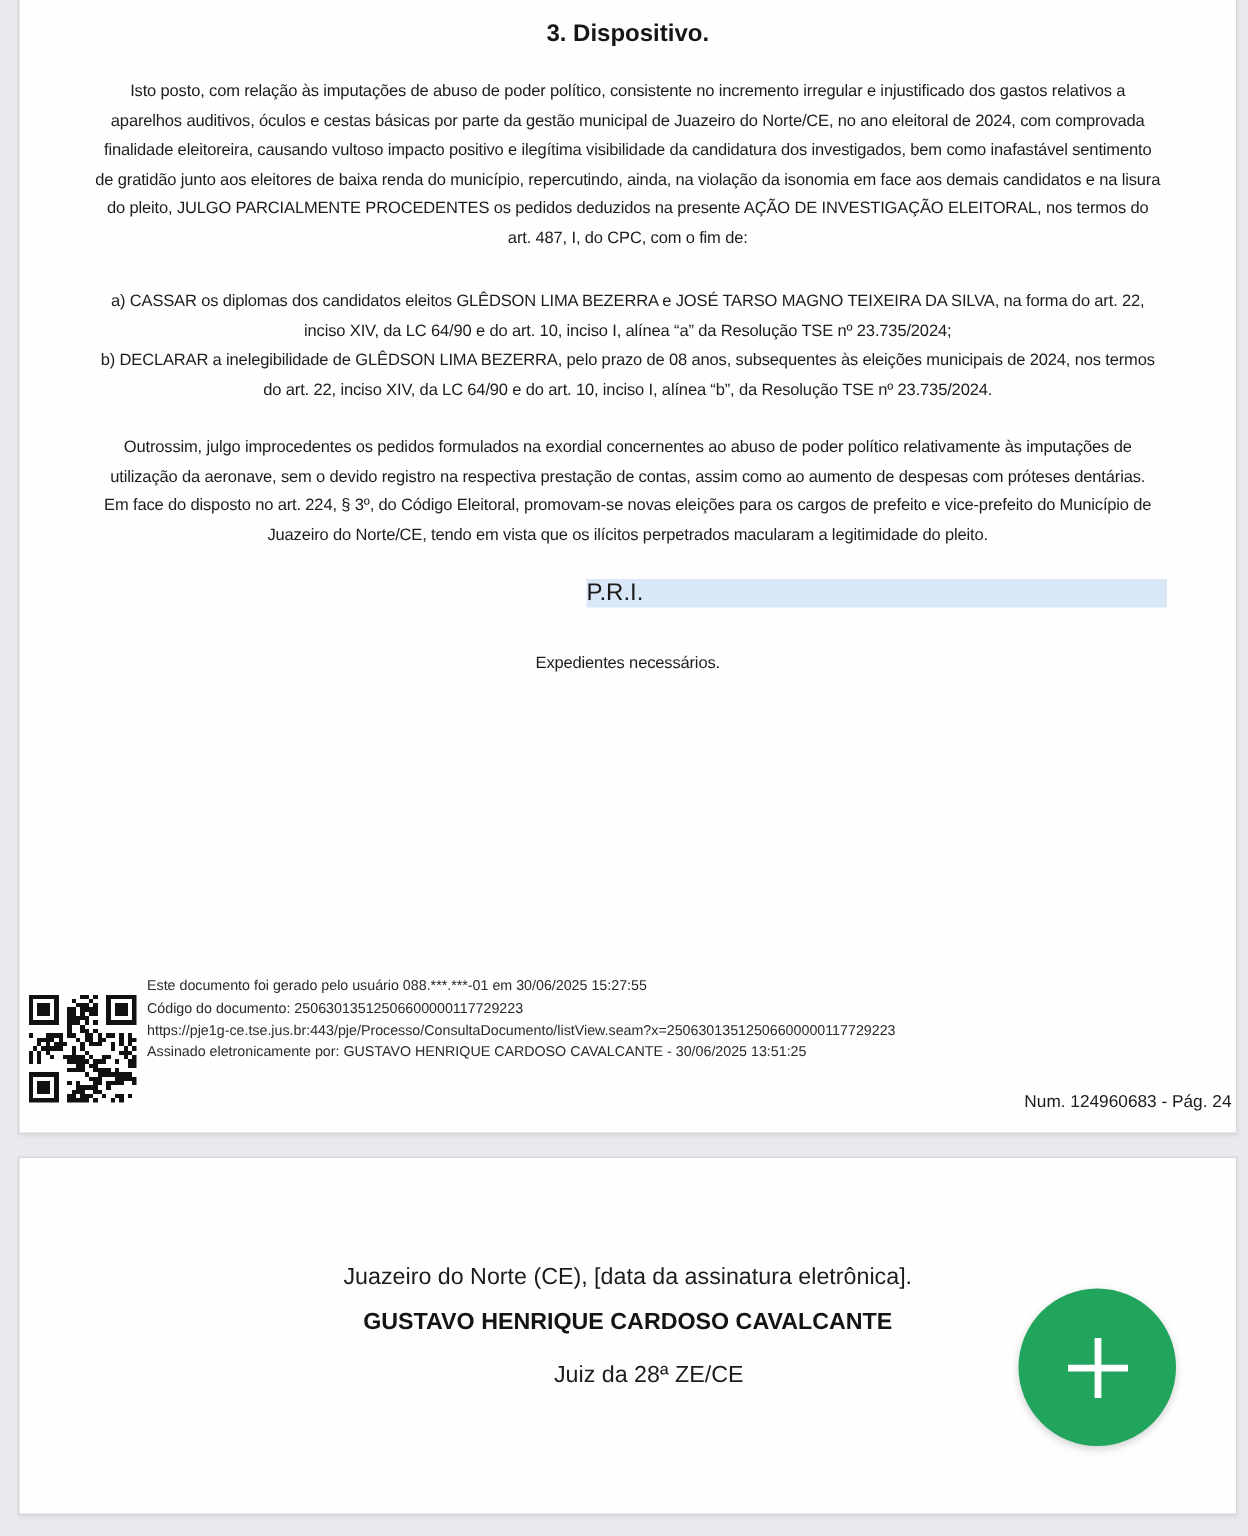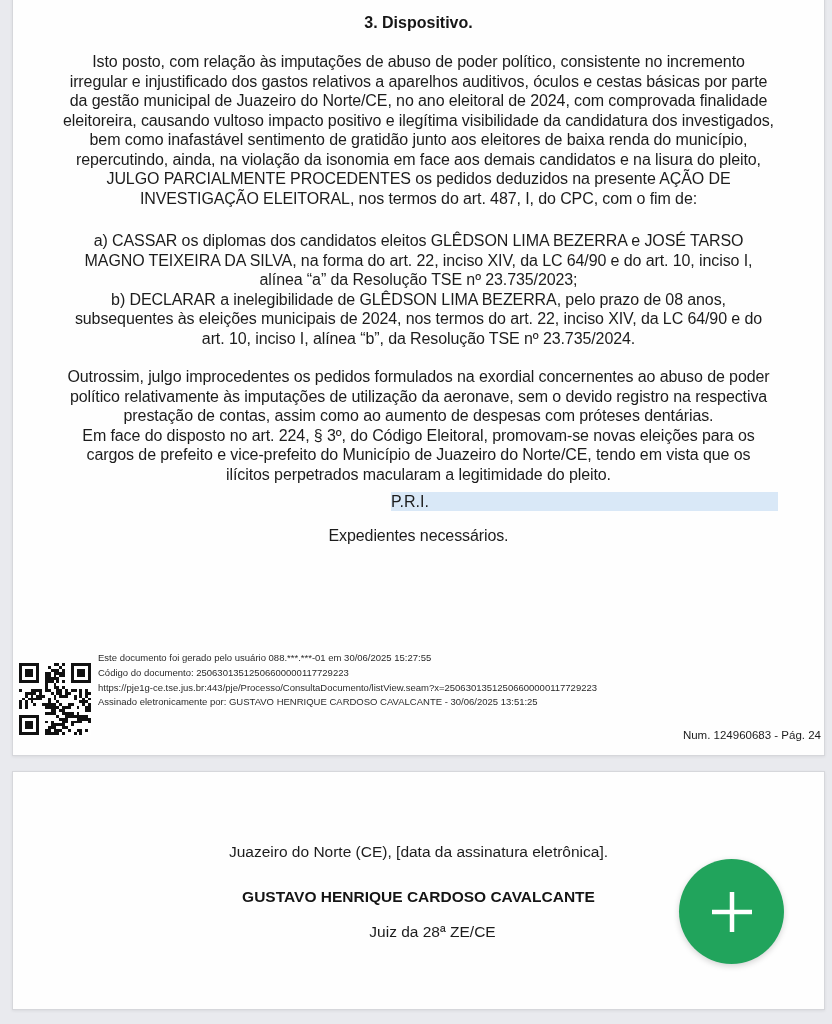--- a/index.html
+++ b/index.html
@@ -25,45 +25,45 @@
   .section-heading {
     margin-top: 16px;
     text-align: center;
     font-size: 16px;
     font-weight: bold;
     color: #161616;
     line-height: 20px;
   }
   .para {
     text-align: center;
-    font-size: 16px;
+    font-size: 11px;
     line-height: 19.5px;
     color: #1c1c1c;
     letter-spacing: -0.1px;
   }
   .p-first   { margin-top: 19px; }
   .p-cassar  { margin-top: 23px; }
   .p-declarar{ }
   .p-outros  { margin-top: 19px; }
   .p-emface  { }
 
   .pri-line {
-    margin-top: 8px;
+    margin-top: 19px;
     padding-left: 328px;
     text-align: left;
     font-size: 16px;
     line-height: 19px;
   }
   .pri-highlight {
     display: inline-block;
     width: 387px;
     background: #d9e8f7;
     color: #1c1c1c;
   }
-  .closing-line { margin-top: 15px; }
+  .closing-line { margin-top: 28px; }
 
   .footer-block { position: absolute; left: 6px; bottom: 16px; height: 92px; width: 760px; }
   .qr {
     position: absolute; left: 0; bottom: 4px;
     width: 72px; height: 72px;
   }
   .qr svg { width: 100%; height: 100%; }
   .meta-lines {
     position: absolute; left: 79px; top: 4px;
     font-size: 9.5px; line-height: 14.8px; color: #2a2a2a;
@@ -71,21 +71,21 @@
   }
   .page-ref {
     position: absolute; right: -42px; bottom: -2px;
     font-size: 11.5px; color: #1c1c1c;
   }
 
   .place-line {
     text-align: center; font-size: 15.5px; color: #1c1c1c; line-height: 19px;
   }
   .signer-name {
-    margin-top: 26px;
+    margin-top: 11px;
     text-align: center; font-size: 15.5px; font-weight: bold; color: #141414; line-height: 19px;
   }
   .signer-role {
     margin-top: 16px;
     text-align: center; font-size: 15.5px; color: #1c1c1c; line-height: 19px; padding-left: 28px;
   }
 
   .fab {
     position: absolute;
     left: 679px; top: 859px;
@@ -102,21 +102,21 @@
 </style>
 </head>
 <body>
 
 <div class="viewport">
 
   <div class="page page1">
     <h3 class="section-heading">3. Dispositivo.</h3>
 
     <p class="para p-first">Isto posto, com relação às imputações de abuso de poder político, consistente no incremento irregular e injustificado dos gastos relativos a aparelhos auditivos, óculos e cestas básicas por parte da gestão municipal de Juazeiro do Norte/CE, no ano eleitoral de 2024, com comprovada finalidade eleitoreira, causando vultoso impacto positivo e ilegítima visibilidade da candidatura dos investigados, bem como inafastável sentimento de gratidão junto aos eleitores de baixa renda do município, repercutindo, ainda, na violação da isonomia em face aos demais candidatos e na lisura do pleito, JULGO PARCIALMENTE PROCEDENTES os pedidos deduzidos na presente AÇÃO DE INVESTIGAÇÃO ELEITORAL, nos termos do art. 487, I, do CPC, com o fim de:</p>
-    <p class="para p-cassar">a) CASSAR os diplomas dos candidatos eleitos GLÊDSON LIMA BEZERRA e JOSÉ TARSO MAGNO TEIXEIRA DA SILVA, na forma do art. 22, inciso XIV, da LC 64/90 e do art. 10, inciso I, alínea “a” da Resolução TSE nº 23.735/2023;</p>
+    <p class="para p-cassar">a) CASSAR os diplomas dos candidatos eleitos GLÊDSON LIMA BEZERRA e JOSÉ TARSO MAGNO TEIXEIRA DA SILVA, na forma do art. 22, inciso XIV, da LC 64/90 e do art. 10, inciso I, alínea “a” da Resolução TSE nº 23.735/2024;</p>
     <p class="para p-declarar">b) DECLARAR a inelegibilidade de GLÊDSON LIMA BEZERRA, pelo prazo de 08 anos, subsequentes às eleições municipais de 2024, nos termos do art. 22, inciso XIV, da LC 64/90 e do art. 10, inciso I, alínea “b”, da Resolução TSE nº 23.735/2024.</p>
     <p class="para p-outros">Outrossim, julgo improcedentes os pedidos formulados na exordial concernentes ao abuso de poder político relativamente às imputações de utilização da aeronave, sem o devido registro na respectiva prestação de contas, assim como ao aumento de despesas com próteses dentárias.</p>
     <p class="para p-emface">Em face do disposto no art. 224, § 3º, do Código Eleitoral, promovam-se novas eleições para os cargos de prefeito e vice-prefeito do Município de Juazeiro do Norte/CE, tendo em vista que os ilícitos perpetrados macularam a legitimidade do pleito.</p>
 
     <div class="pri-line">
       <span class="pri-highlight"><span>P.R.I.</span></span>
     </div>
 
     <p class="para closing-line">Expedientes necessários.</p>
 

